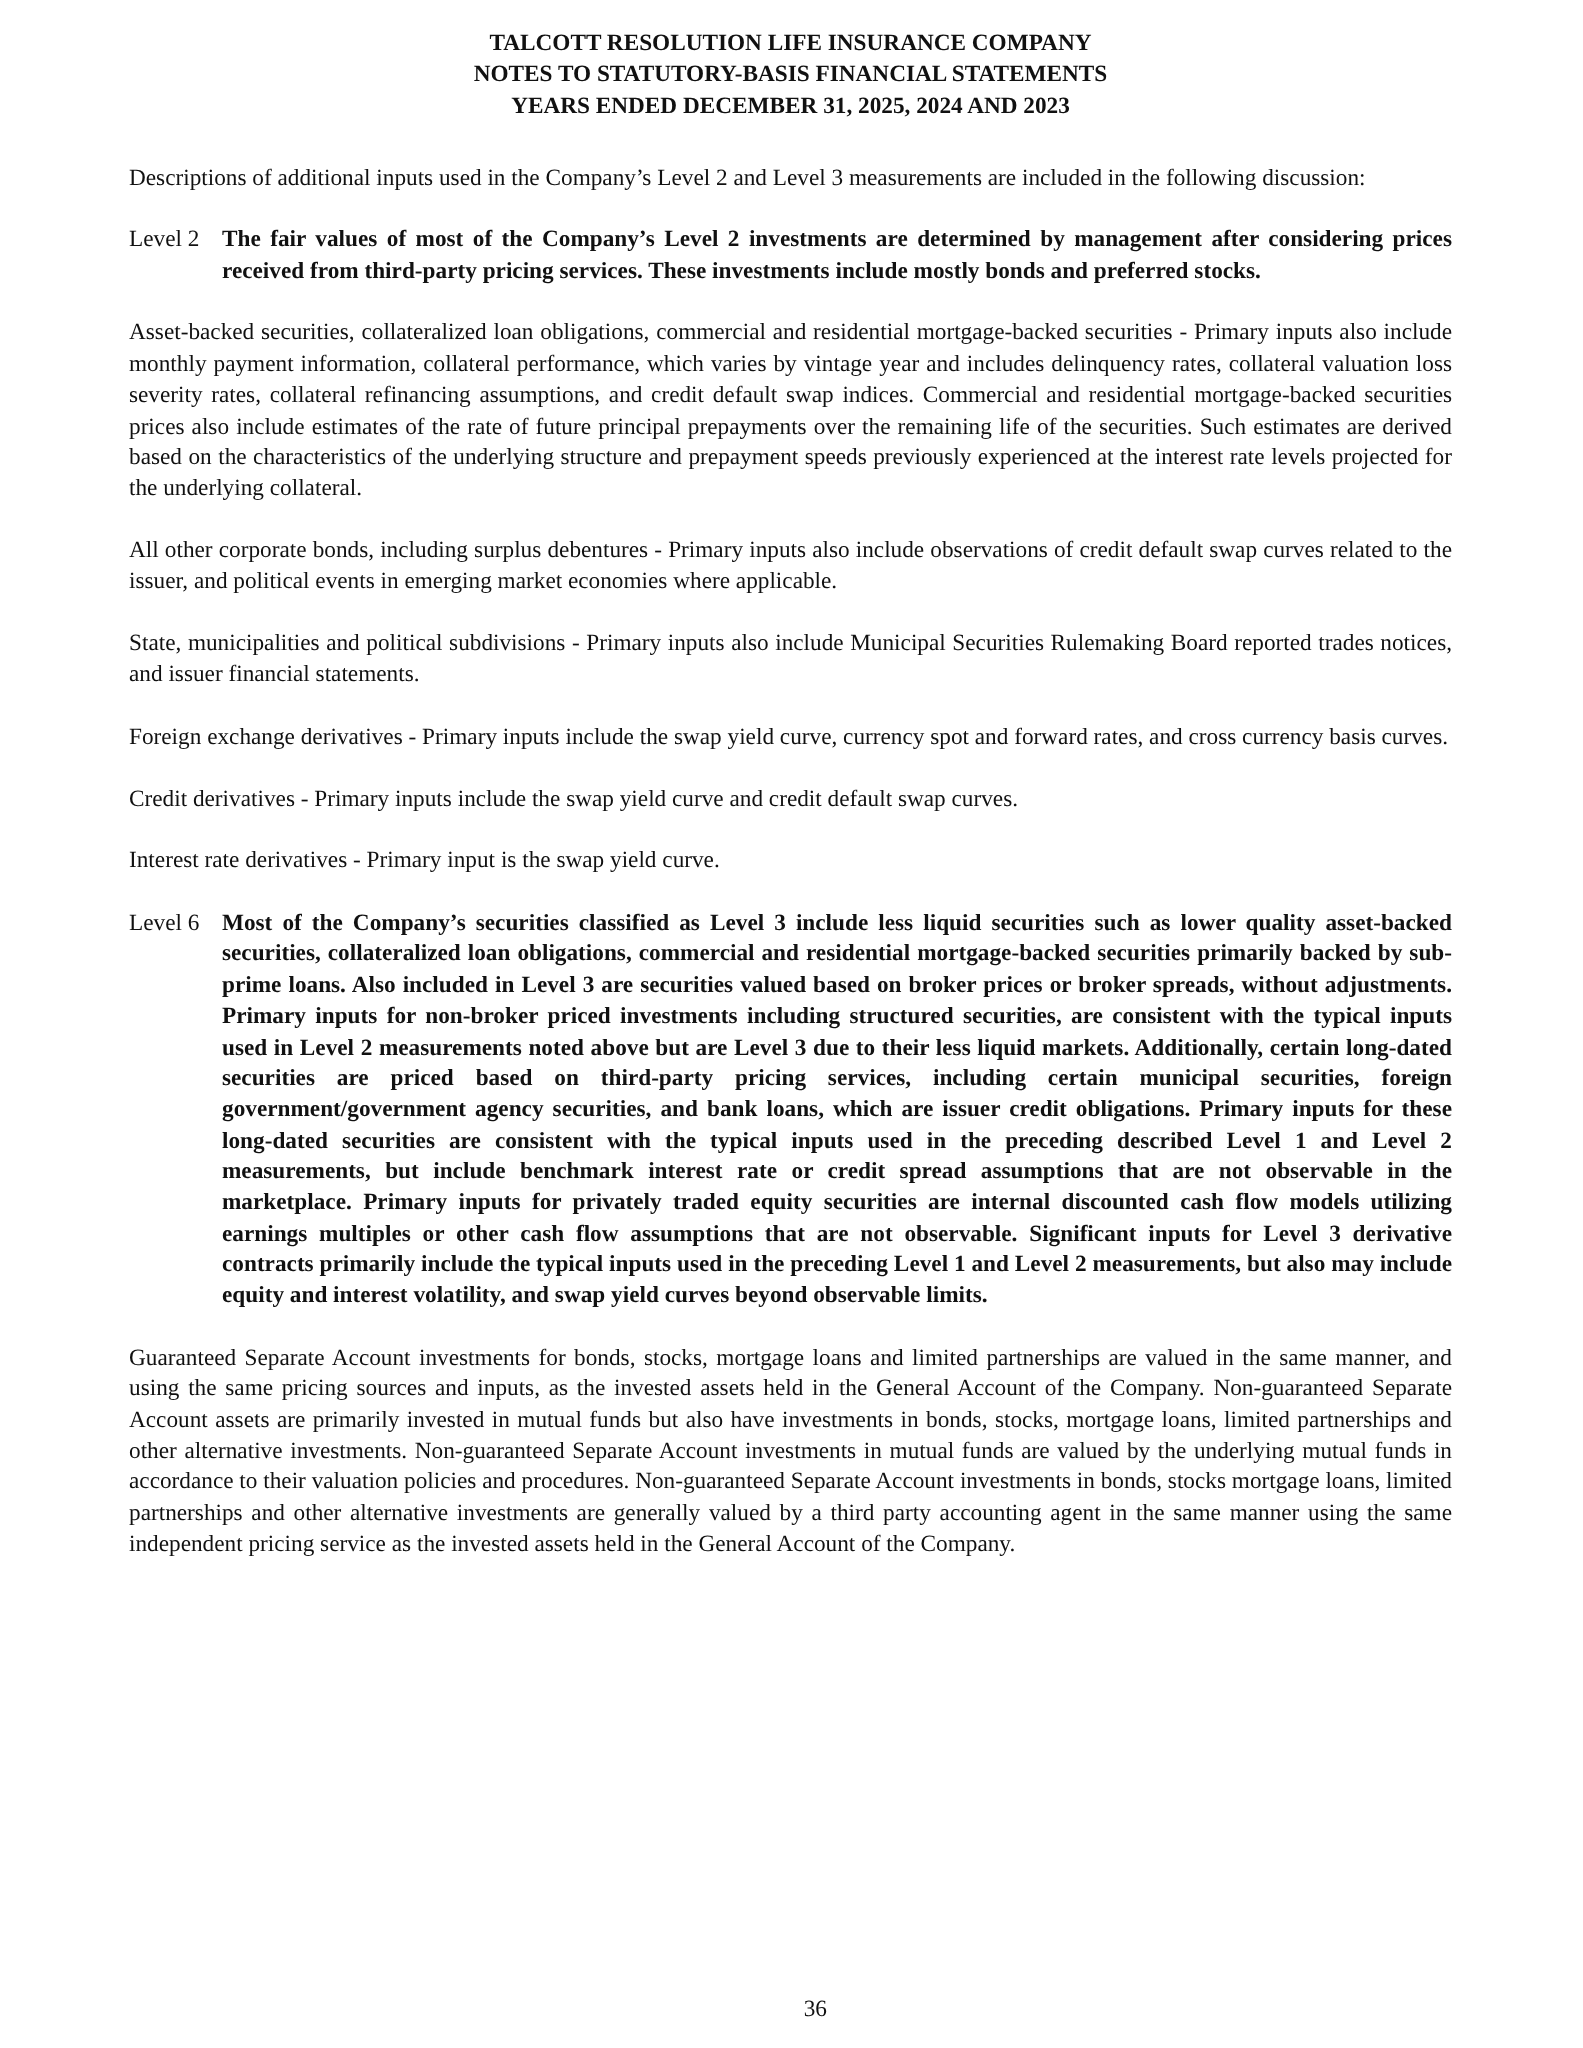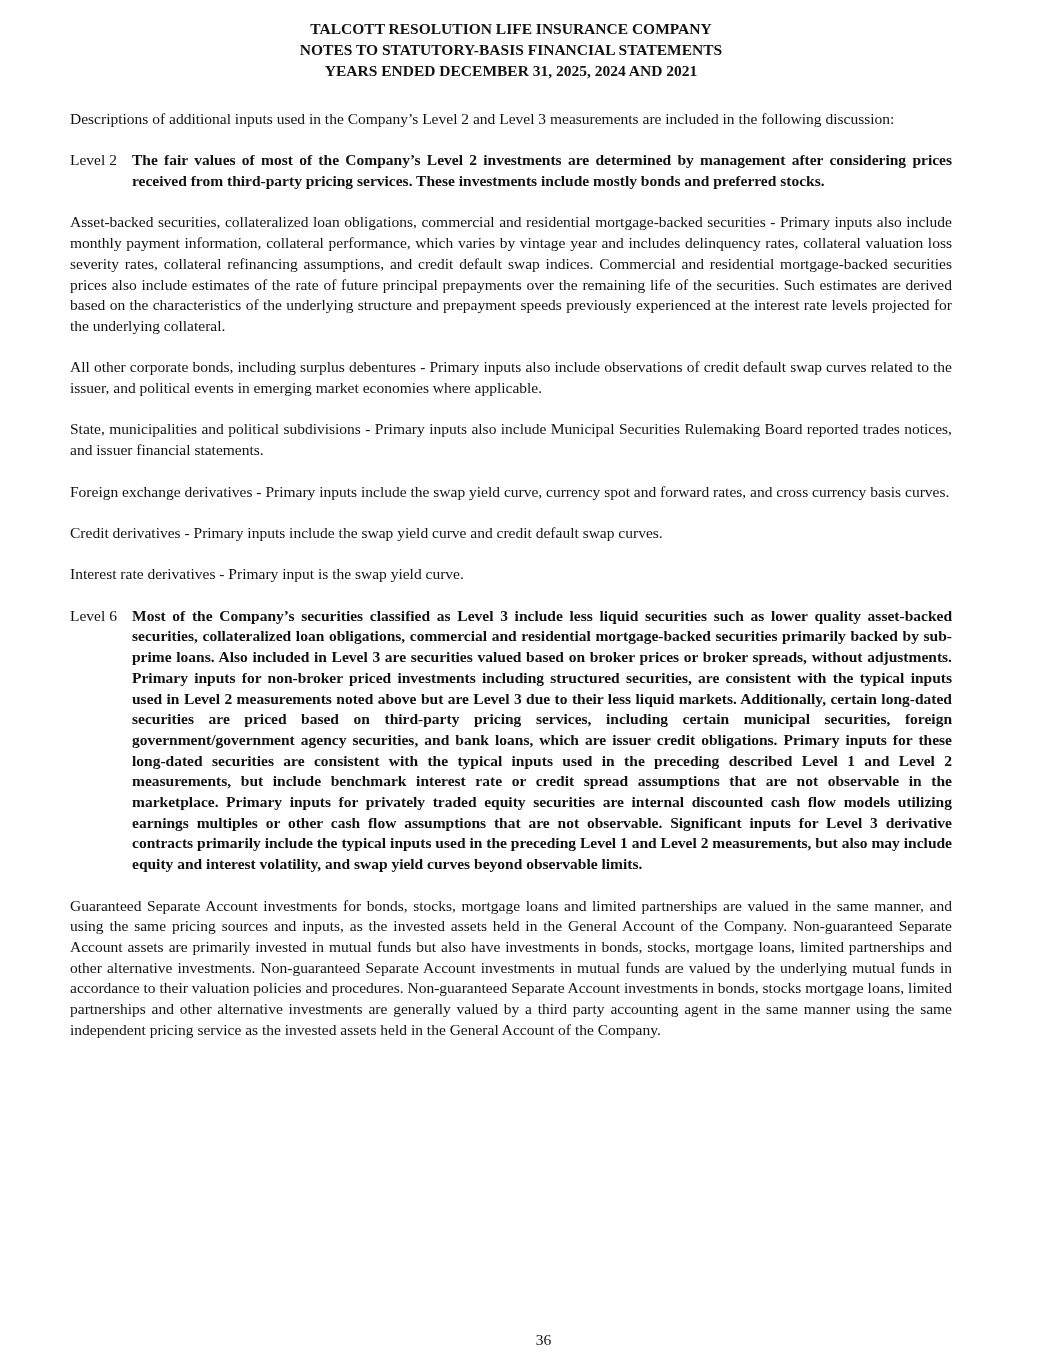--- a/index.html
+++ b/index.html
@@ -10,21 +10,21 @@
     body {
       width: 1055px;
       height: 1365px;
       position: relative;
       overflow: hidden;
       font-family: "Liberation Serif", "DejaVu Serif", serif;
       color: #111111;
     }
     .page {
       position: absolute;
-      left: 70px;
+      left: 86px;
       top: 18px;
       width: 882px;
     }
     .header {
       text-align: center;
       font-weight: bold;
       font-size: 15.5px;
       line-height: 21px;
     }
     .header div { margin: 0; }
@@ -65,21 +65,21 @@
       font-size: 15.5px;
     }
   </style>
 </head>
 <body>
 
 <div class="page">
   <div class="header">
     <div>TALCOTT RESOLUTION LIFE INSURANCE COMPANY</div>
     <div>NOTES TO STATUTORY-BASIS FINANCIAL STATEMENTS</div>
-    <div>YEARS ENDED DECEMBER 31, 2025, 2024 AND 2021</div>
+    <div>YEARS ENDED DECEMBER 31, 2025, 2024 AND 2023</div>
   </div>
 
   <div class="content">
     <p>Descriptions of additional inputs used in the Company’s Level 2 and Level 3 measurements are included in the following discussion:</p>
 
     <div class="level">
       <div class="level-label">Level 2</div>
       <div class="level-text">The fair values of most of the Company’s Level 2 investments are determined by management after considering prices received from third-party pricing services.  These investments include mostly bonds and preferred stocks.</div>
     </div>
 

